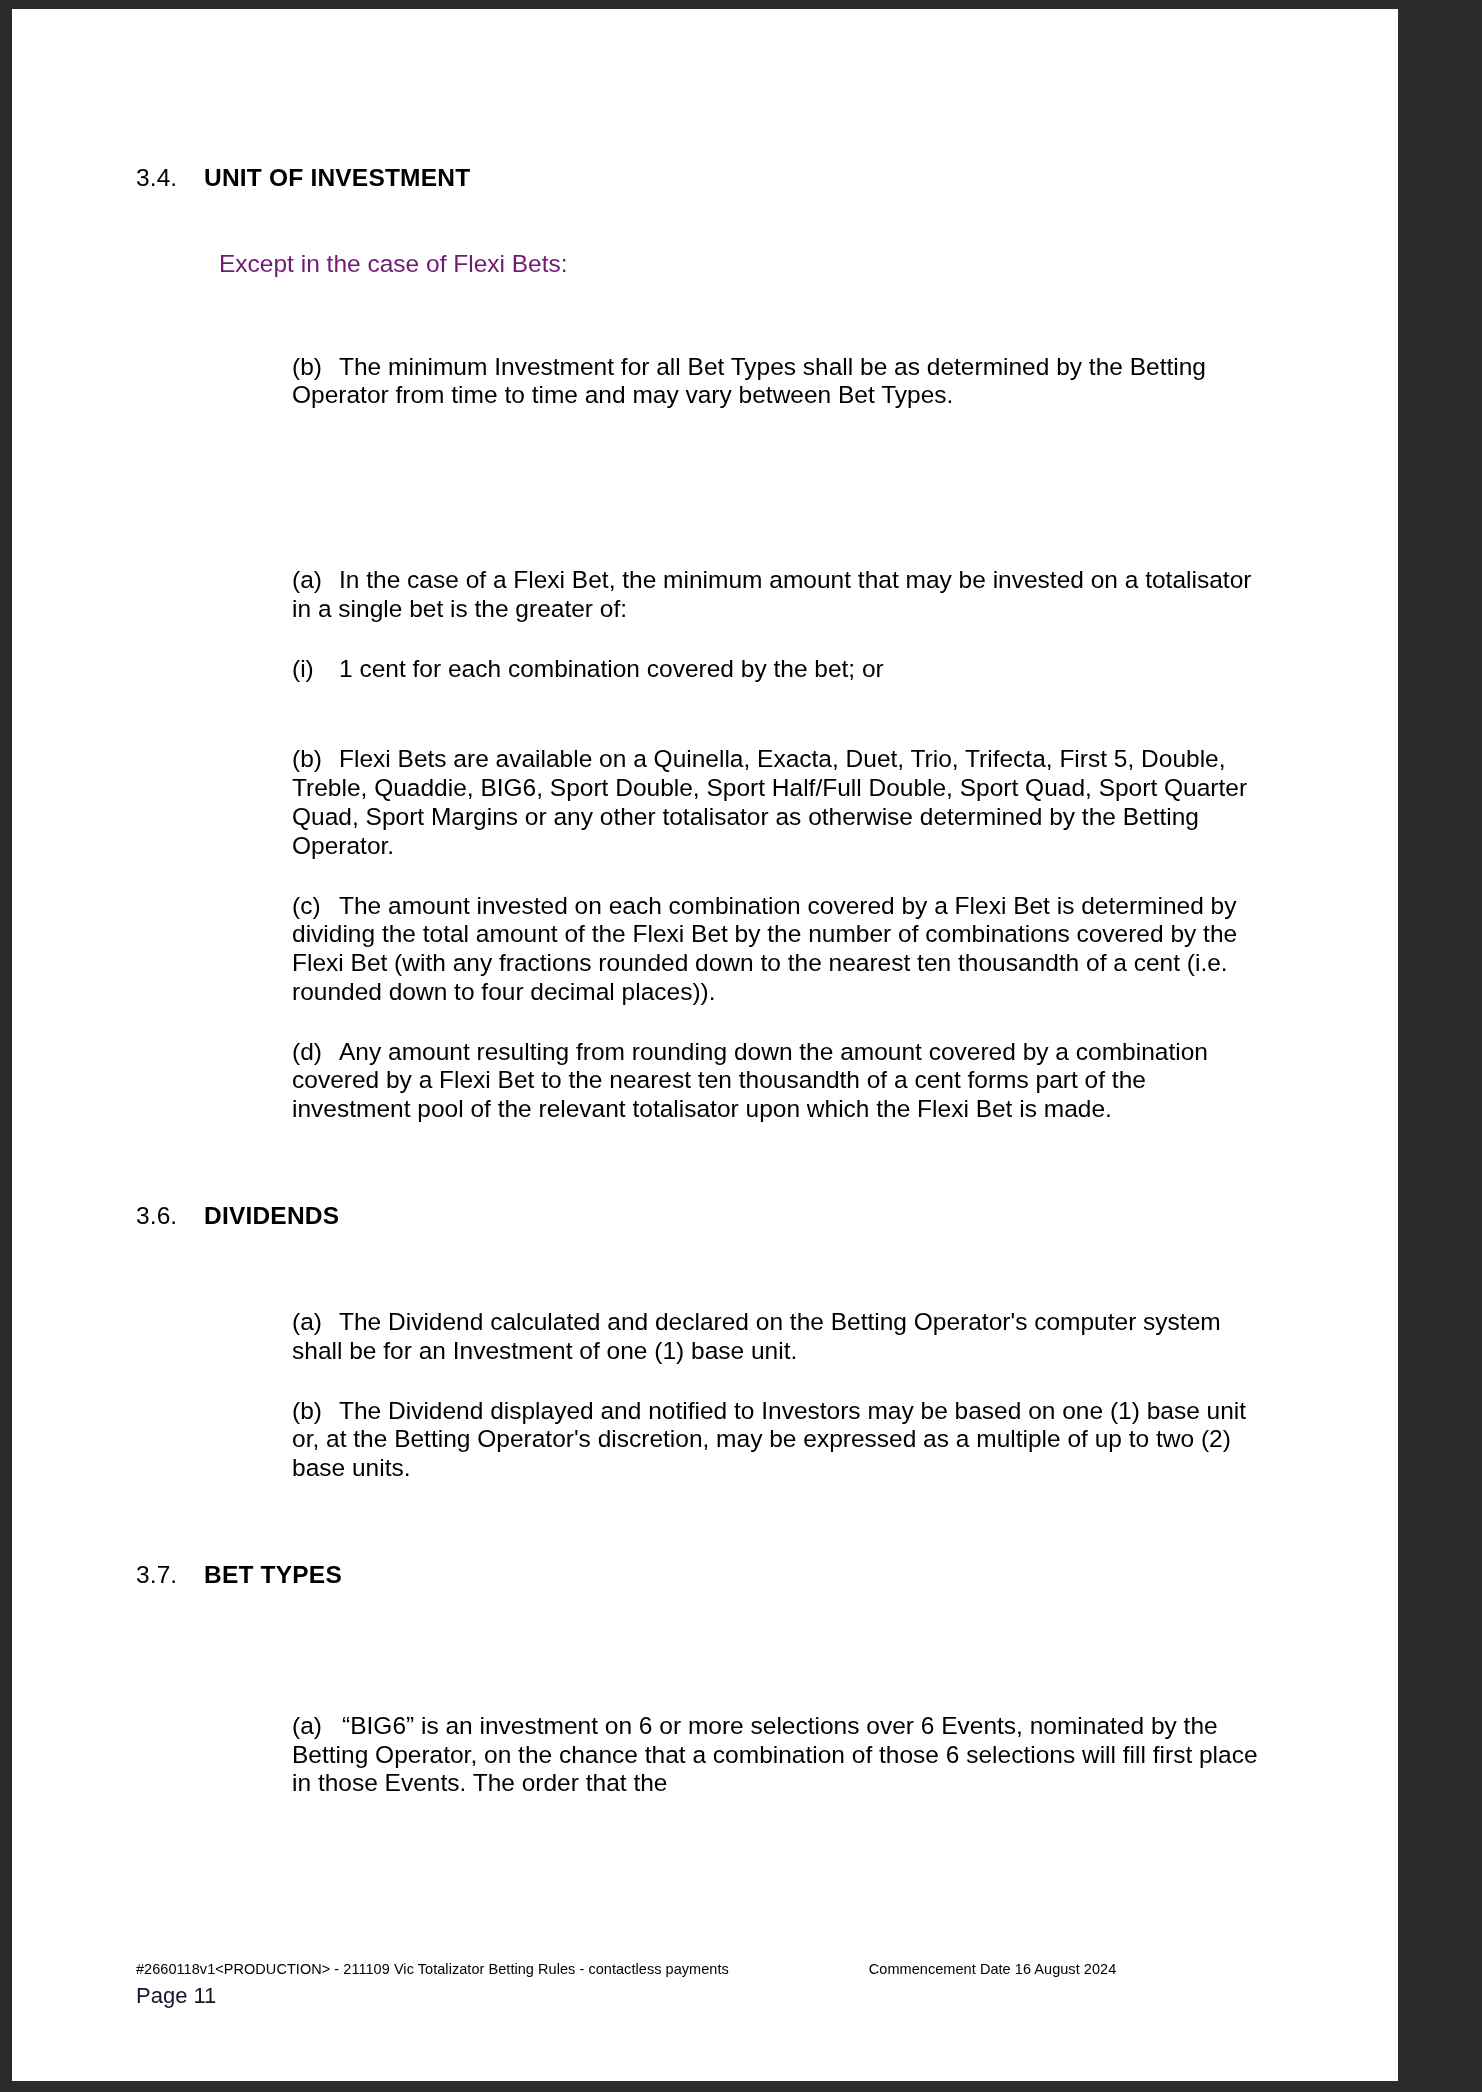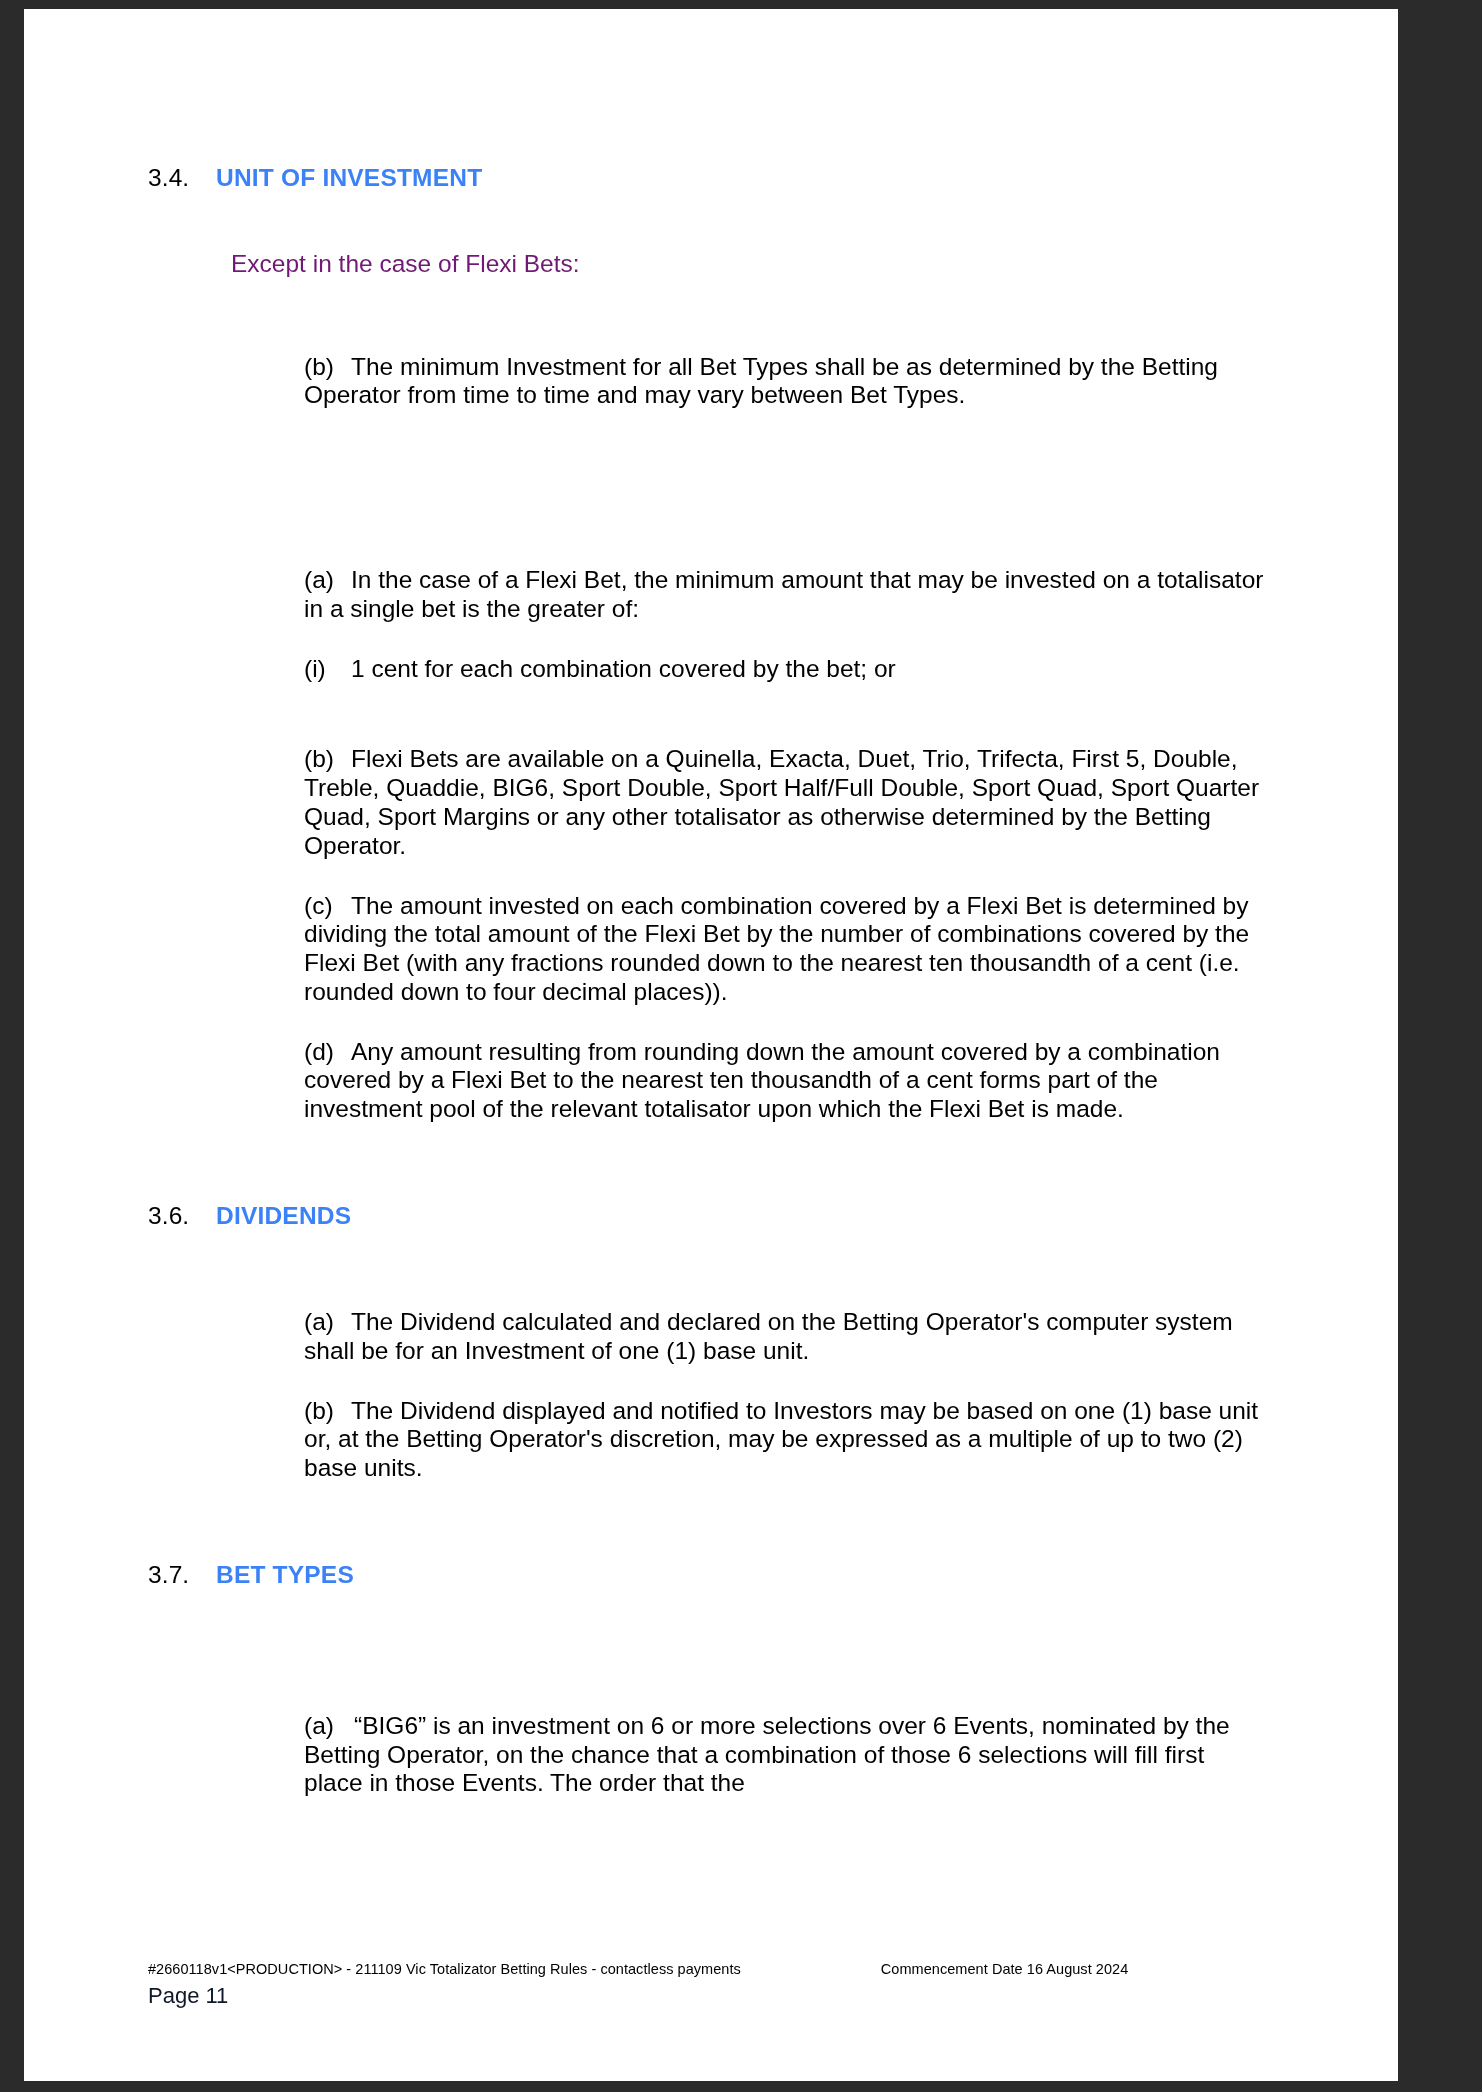--- a/index.html
+++ b/index.html
@@ -10,21 +10,21 @@
   body {
     width: 1482px;
     height: 2092px;
     font-family: "Liberation Sans", sans-serif;
   }
   .page-frame {
     box-sizing: border-box;
     width: 1408px;
     height: 2092px;
     background: #2b2b2b;
-    padding: 9px 10px 11px 24px;
+    padding: 9px 10px 11px 12px;
   }
   .page {
     box-sizing: border-box;
     width: 100%;
     height: 100%;
     background: #ffffff;
     position: relative;
     overflow: hidden;
   }
   .page-body {
@@ -44,21 +44,21 @@
   .sec-num {
     width: 68px;
     flex: 0 0 68px;
     font-size: 24.5px;
     color: #000;
     letter-spacing: 0.1px;
   }
   .sec-title {
     font-size: 24.5px;
     font-weight: bold;
-    color: #3b82f6;
+    color: #000000;
     letter-spacing: 0.2px;
   }
 
   
   .lead {
     margin-left: 83px;
     font-size: 24.5px;
     line-height: 1.0;
     color: #701a75;
   }

